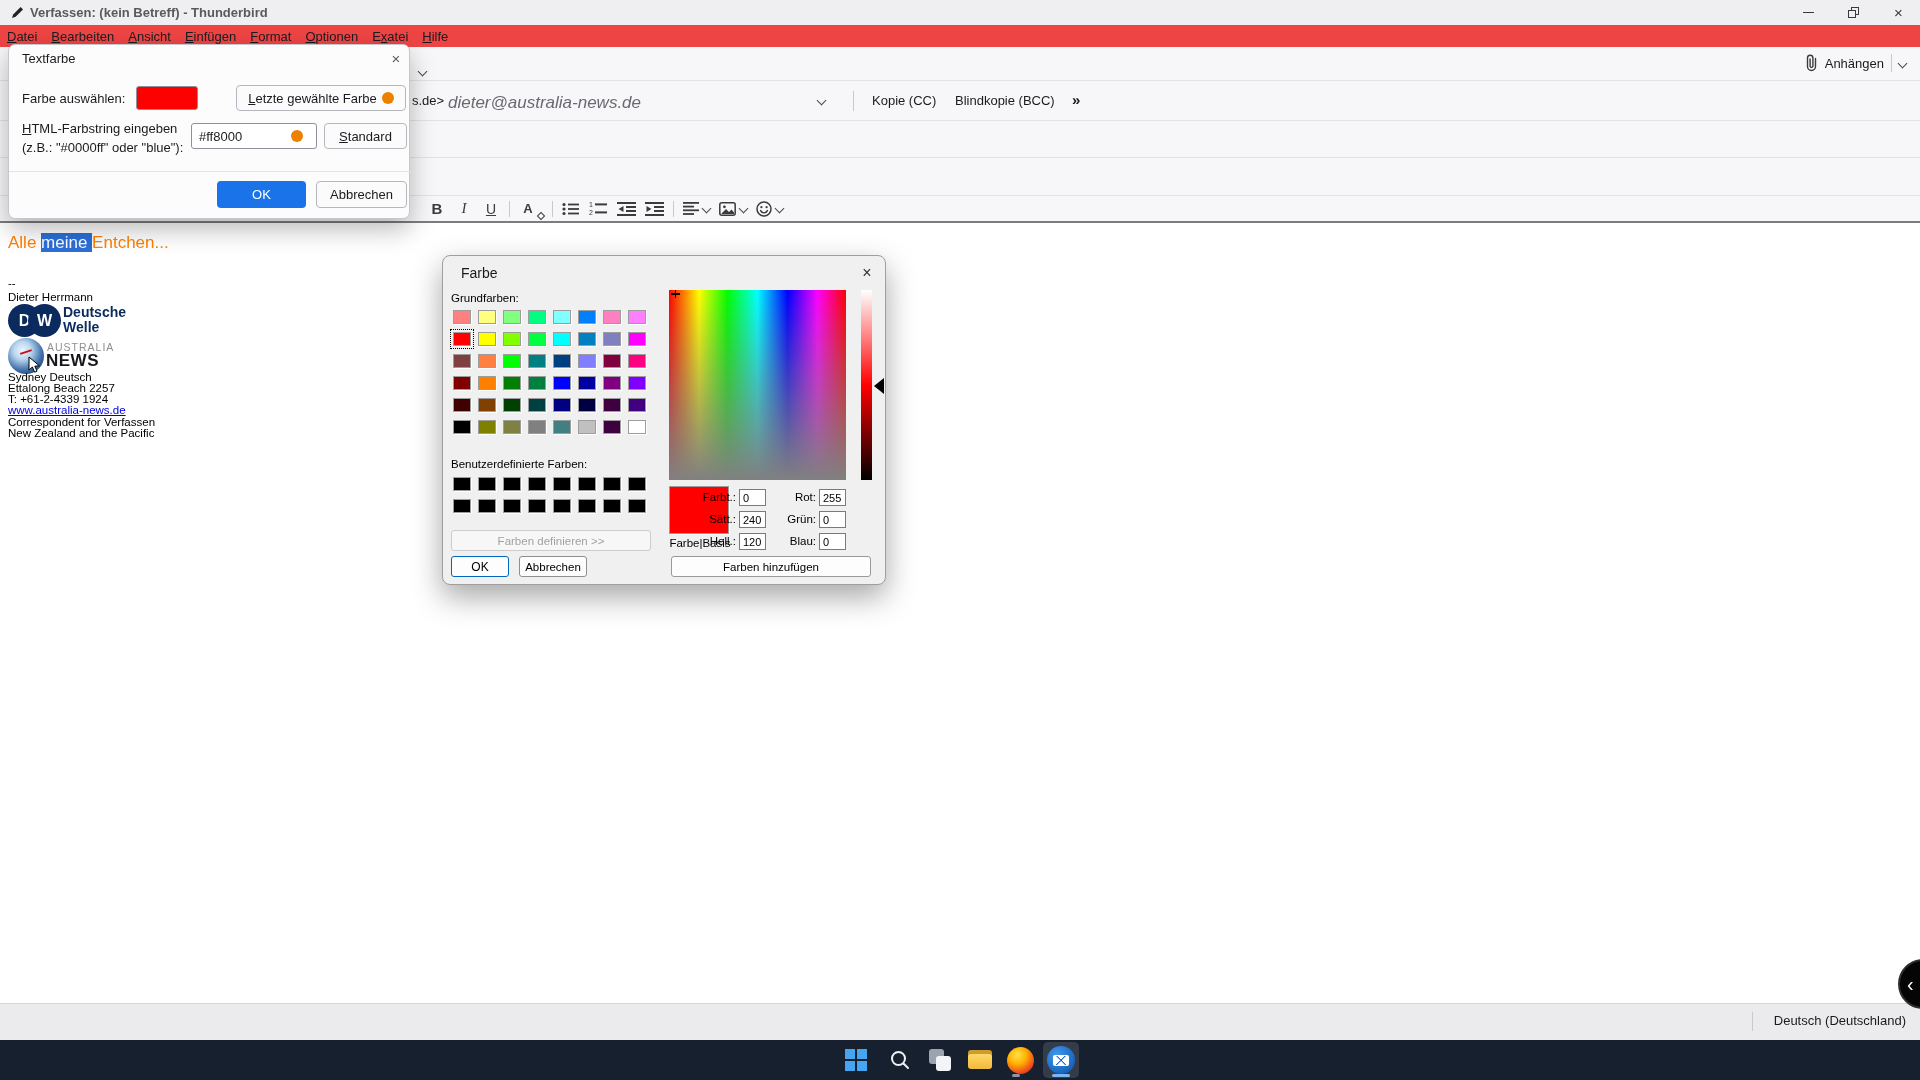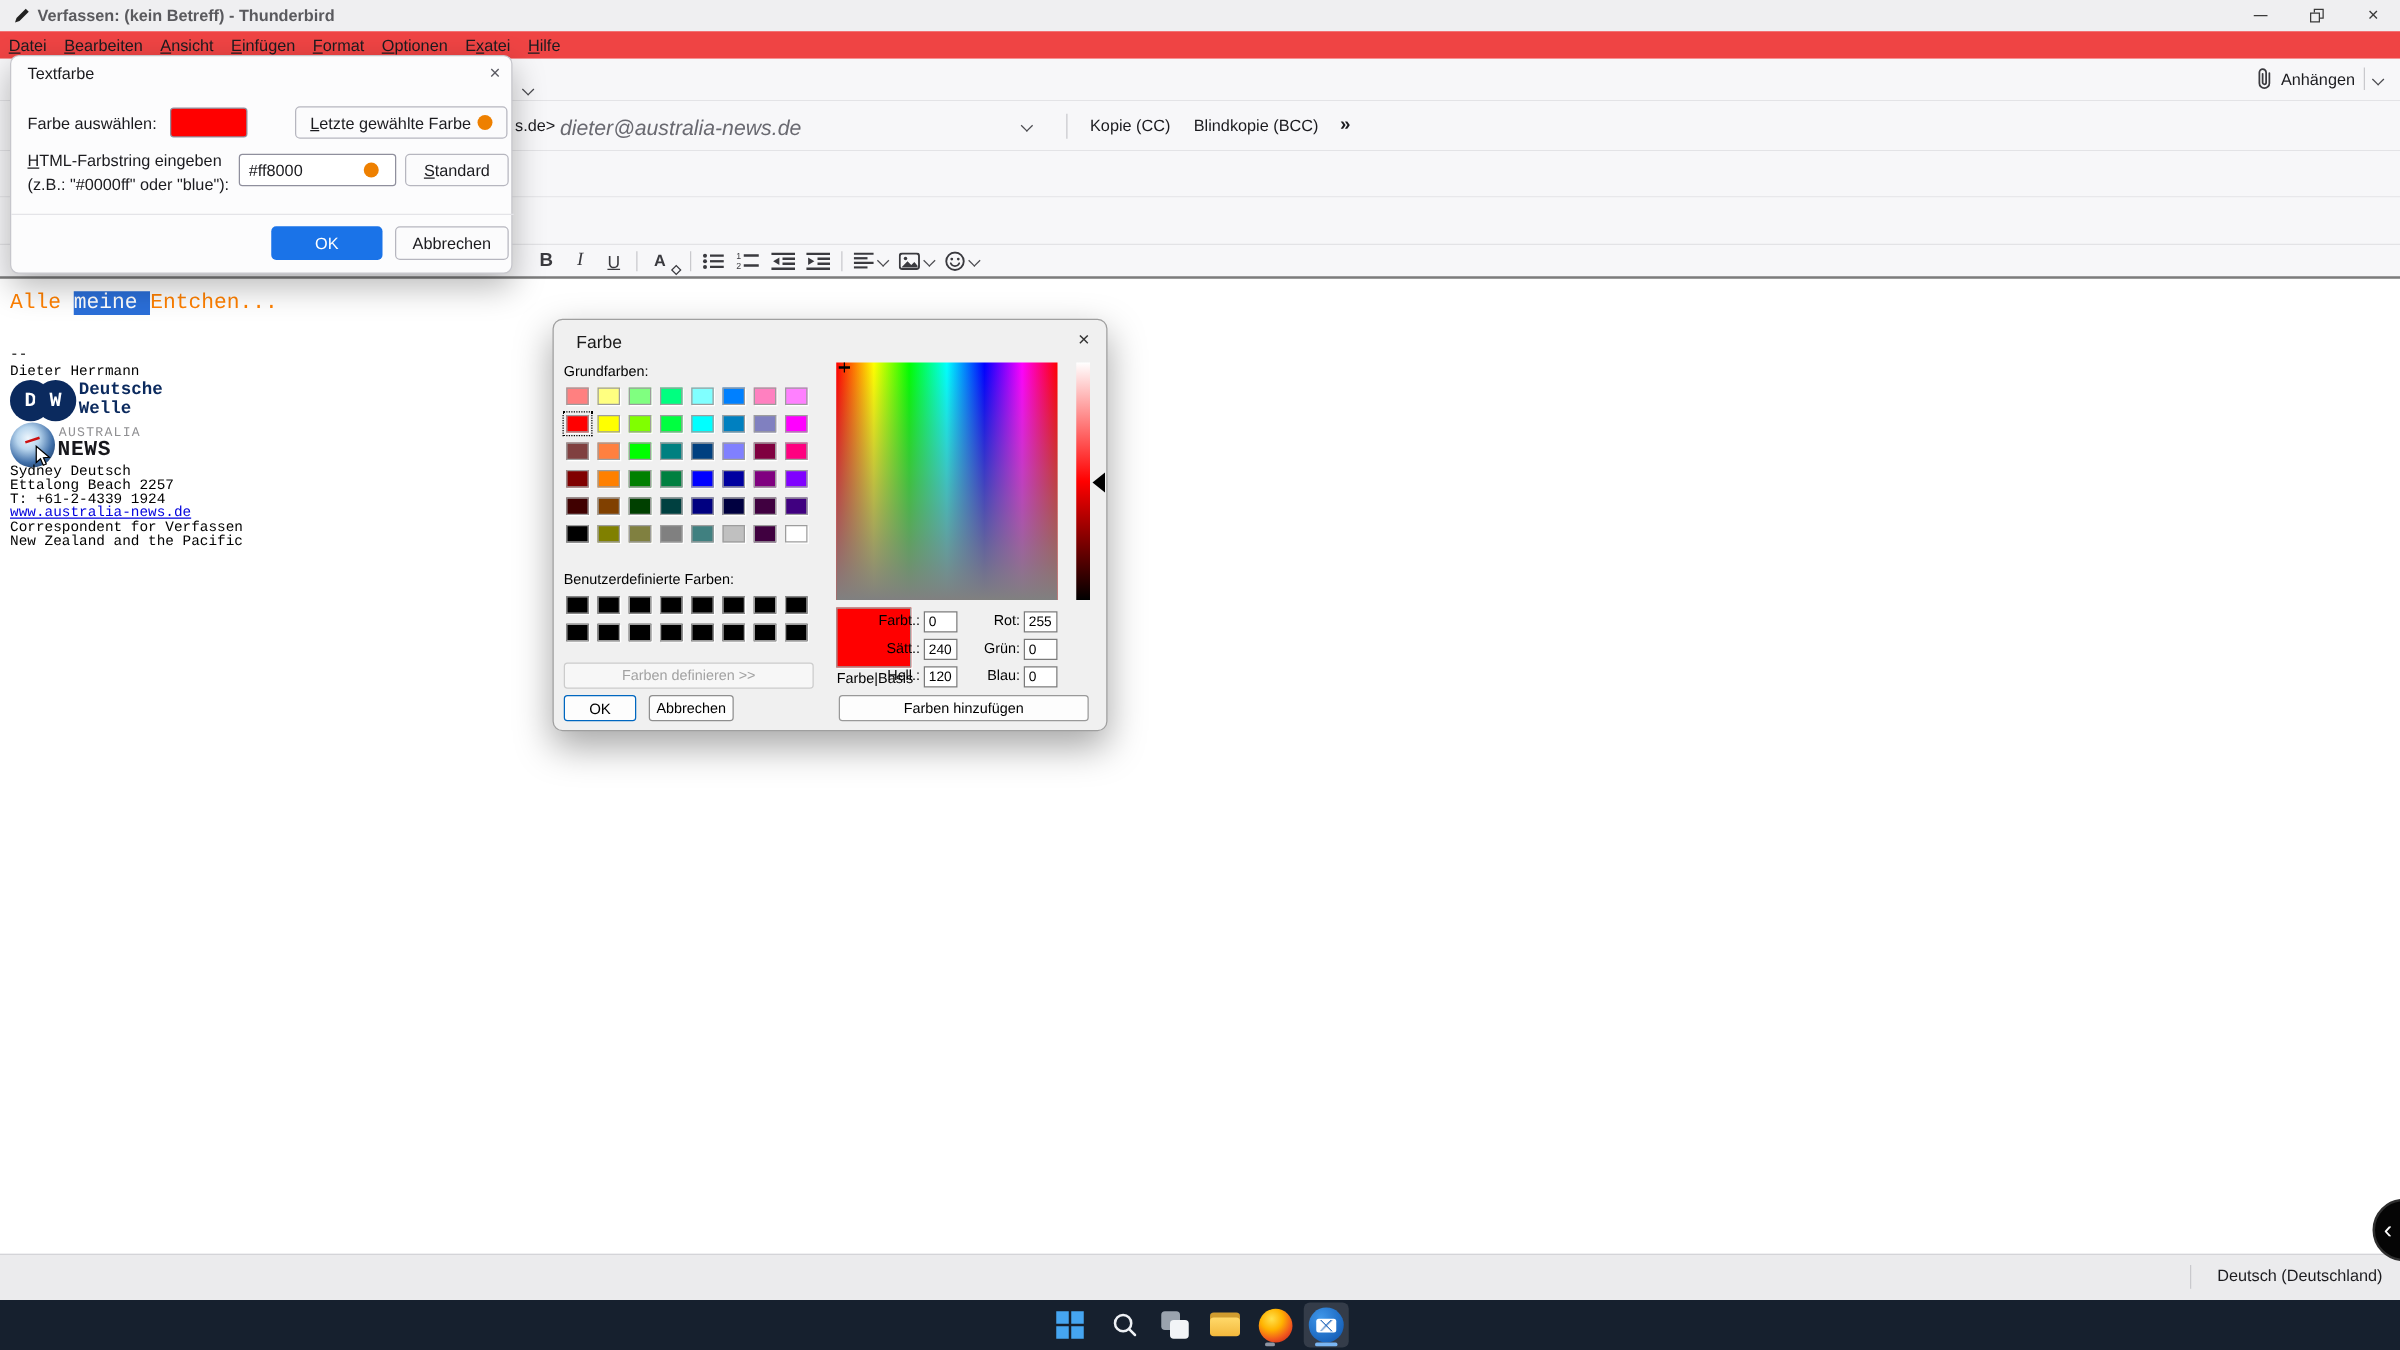--- a/index.html
+++ b/index.html
@@ -39,21 +39,21 @@
   .fbtn { display:flex; align-items:center; justify-content:center; min-width:18px; height:22px; color:#3a3a3f; }
   .fsep { width:1px; height:16px; background:#c9c9cd; }
   .glyphB { font-weight:bold; font-size:15px; }
   .glyphI { font-style:italic; font-family:"Liberation Serif",serif; font-size:15px; }
   .glyphU { font-size:14px; text-decoration:underline; }
   .glyphA { font-size:13px; font-weight:bold; position:relative; }
   .glyphA .dia { position:absolute; right:-7px; bottom:1px; width:6px; height:6px; border:1.4px solid #3a3a3f; transform:rotate(45deg); }
   .withchev { gap:4px; }
 
   
-  #body-area { left:0; top:225px; width:1740px; height:778px; background:#ffffff;font-family:Liberation Mono, monospace; }
+  #body-area { left:0; top:225px; width:1740px; height:778px; background:#ffffff; }
   #body-line { left:8px; top:8px; font-size:17px; color:#ff8000; white-space:pre; }
   #body-line .sel { background:#2b6fd9; color:#ffffff; }
   .sigline { left:8px; font-size:11.5px; color:#000; white-space:nowrap; }
   a.siglink { color:#0000dd; text-decoration:underline; }
 
   
   #dw-logo { left:8px; top:79px; width:120px; height:33px; }
   .dwc { position:absolute; top:0; width:33px; height:33px; border-radius:50%; background:#0b2a5e; color:#fff; font-weight:bold; font-size:16px; display:flex; align-items:center; justify-content:center; }
   #dw-text { position:absolute; left:55px; top:1px; color:#0b2a5e; font-weight:bold; font-size:14px; line-height:15px; }
   

